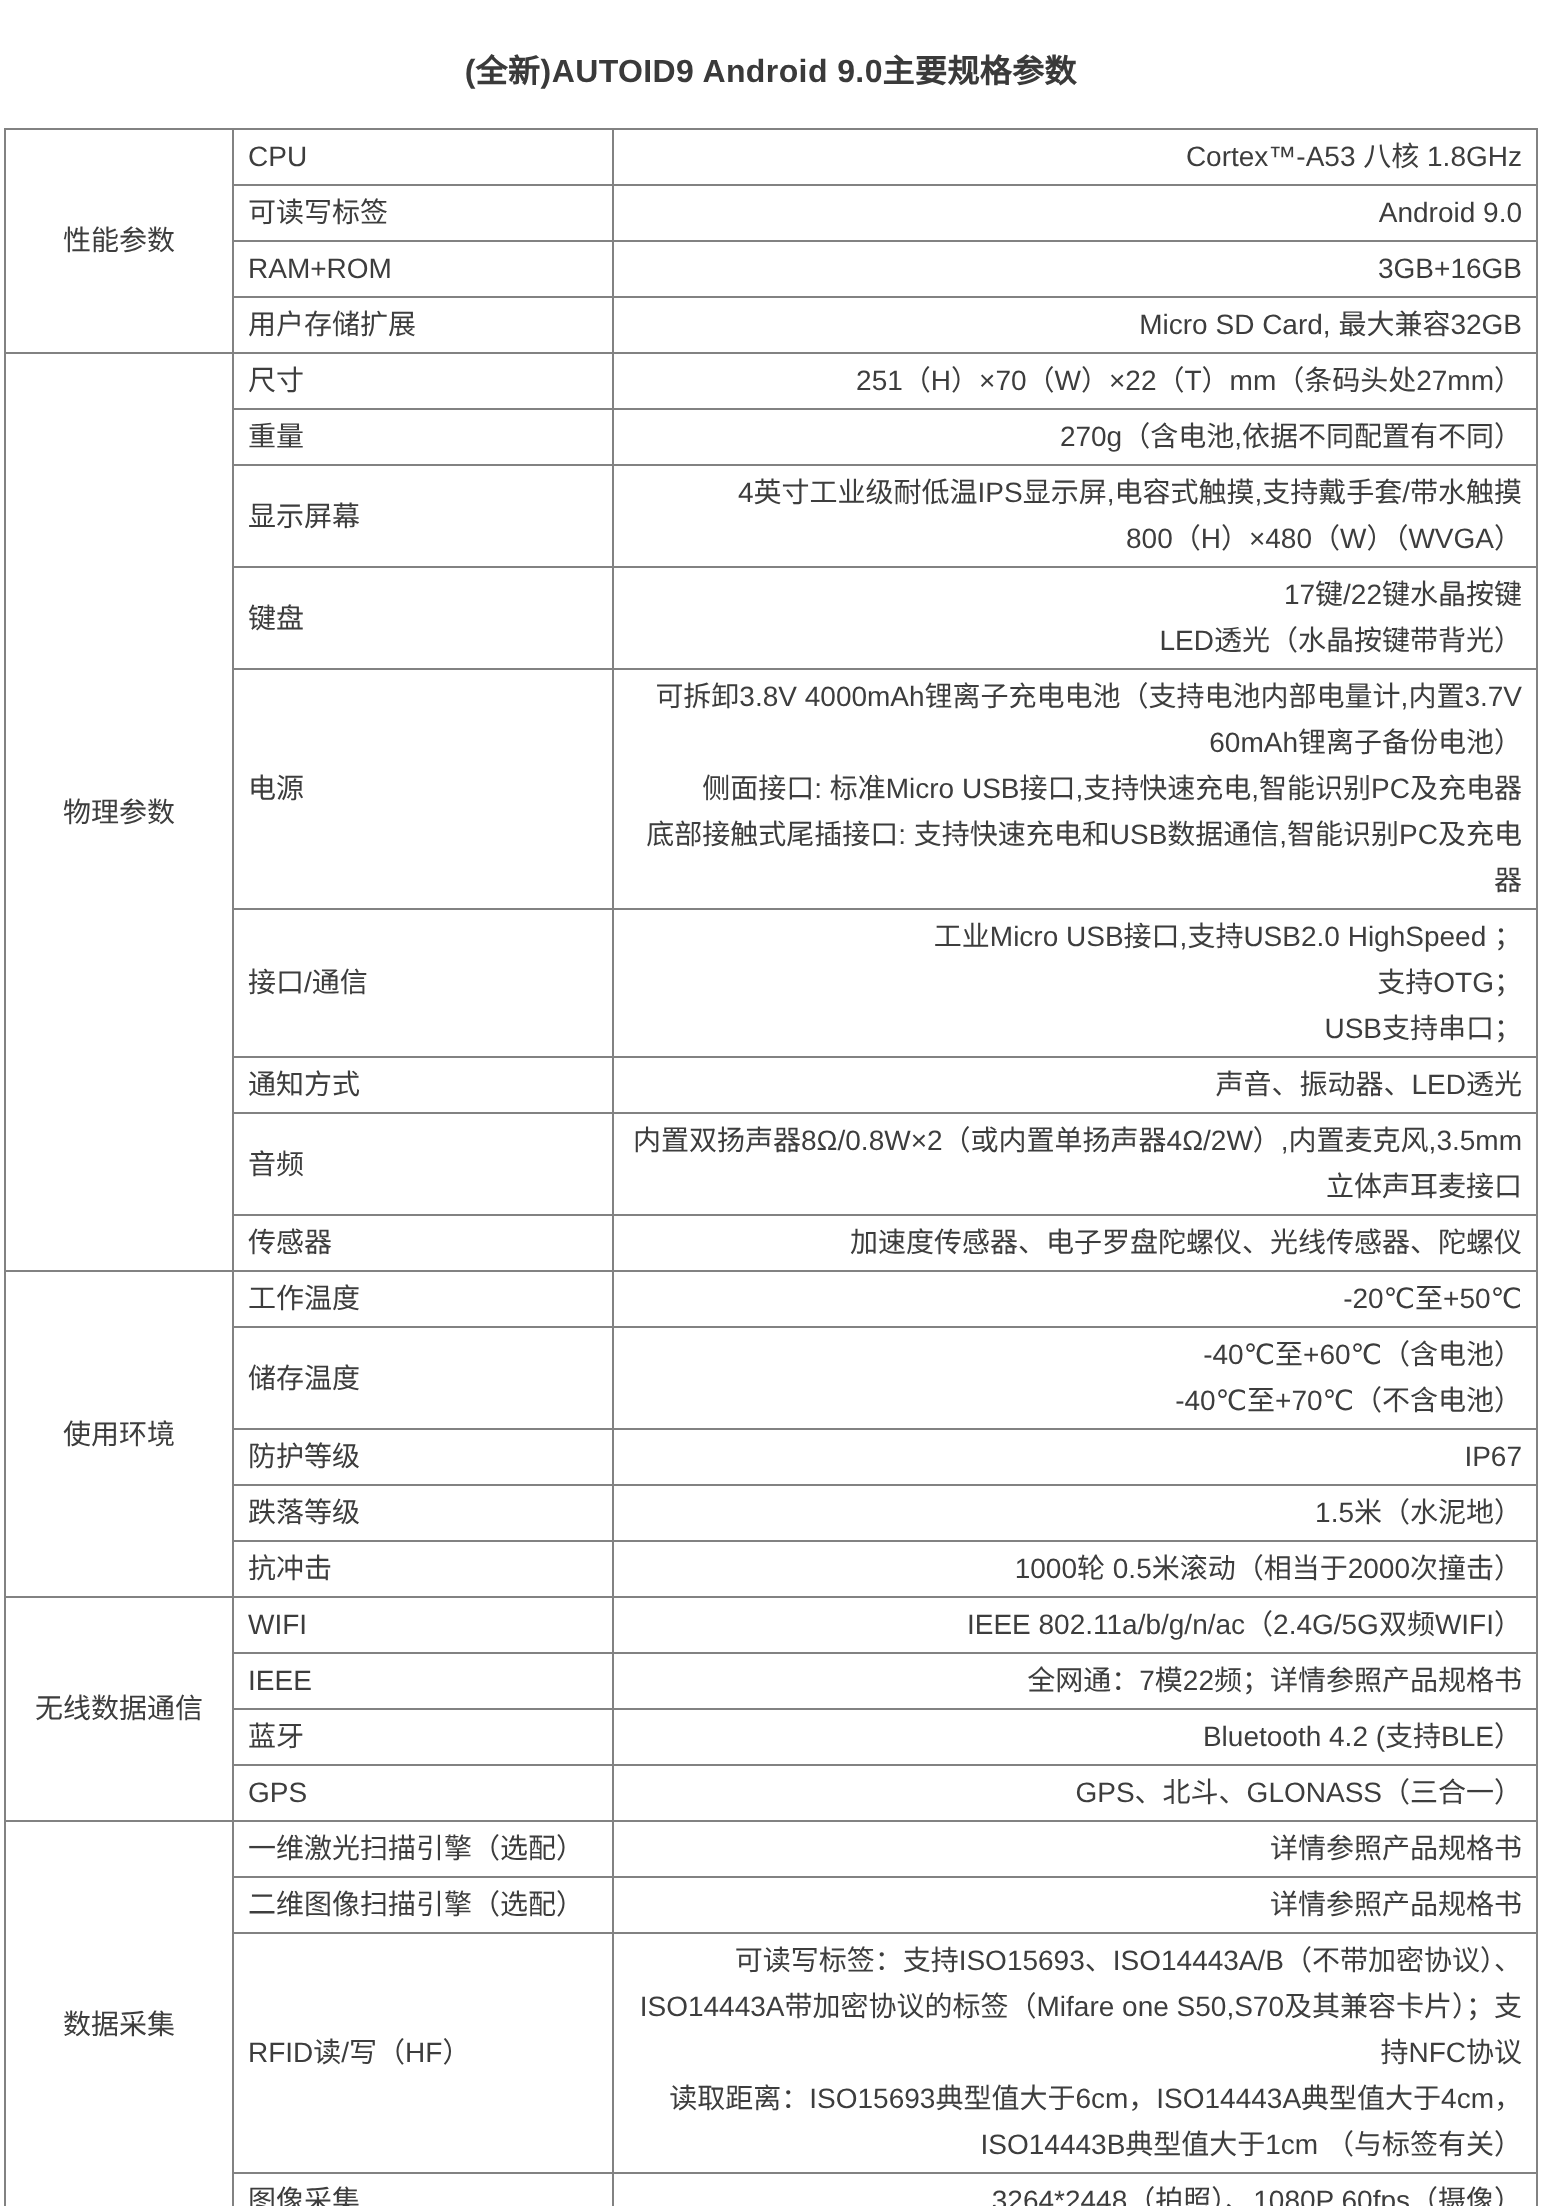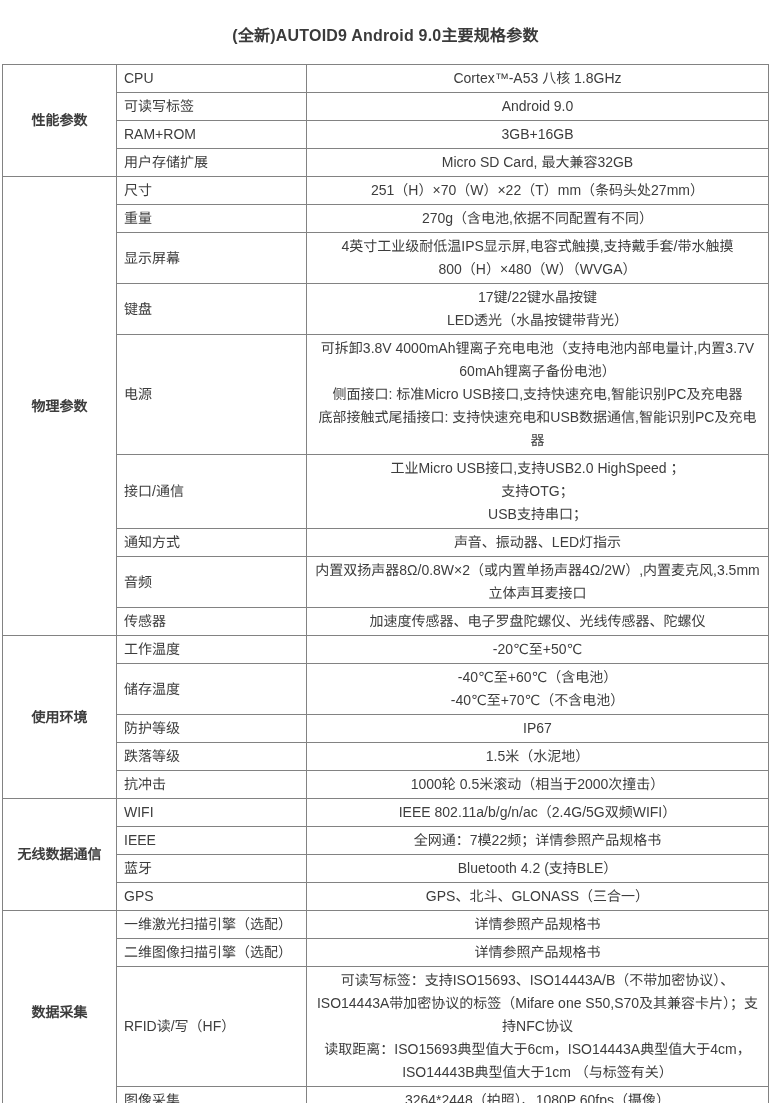--- a/index.html
+++ b/index.html
@@ -33,30 +33,30 @@
     border: 1px solid #828282;
     font-size: 14px;
     line-height: 23px;
     padding: 2px 7px;
     color: #3d3d3d;
     vertical-align: middle;
     word-break: break-word;
     margin-left: 36px;
   }
   td.cat {
-    font-weight: bold;
+    font-weight: normal;
     text-align: center;
     color: #3a3a3a;
     padding: 2px 3px;
   }
   td.param {
     text-align: left;
   }
   td.val {
-    text-align: center;
+    text-align: right;
     white-space: pre-line;
   }
   .col-cat   { width: 114px; }
   .col-param { width: 190px; }
   .col-val   { width: auto; }
 </style>
 </head>
 <body>
 
 <div class="page">
@@ -113,21 +113,21 @@
 底部接触式尾插接口: 支持快速充电和USB数据通信,智能识别PC及充电器</td>
         </tr>
         <tr>
           <td class="param">接口/通信</td>
           <td class="val">工业Micro USB接口,支持USB2.0 HighSpeed ；
 支持OTG；
 USB支持串口；</td>
         </tr>
         <tr>
           <td class="param">通知方式</td>
-          <td class="val">声音、振动器、LED灯指示</td>
+          <td class="val">声音、振动器、LED透光</td>
         </tr>
         <tr>
           <td class="param">音频</td>
           <td class="val">内置双扬声器8Ω/0.8W×2（或内置单扬声器4Ω/2W）,内置麦克风,3.5mm立体声耳麦接口</td>
         </tr>
         <tr>
           <td class="param">传感器</td>
           <td class="val">加速度传感器、电子罗盘陀螺仪、光线传感器、陀螺仪</td>
         </tr>
         <tr>

